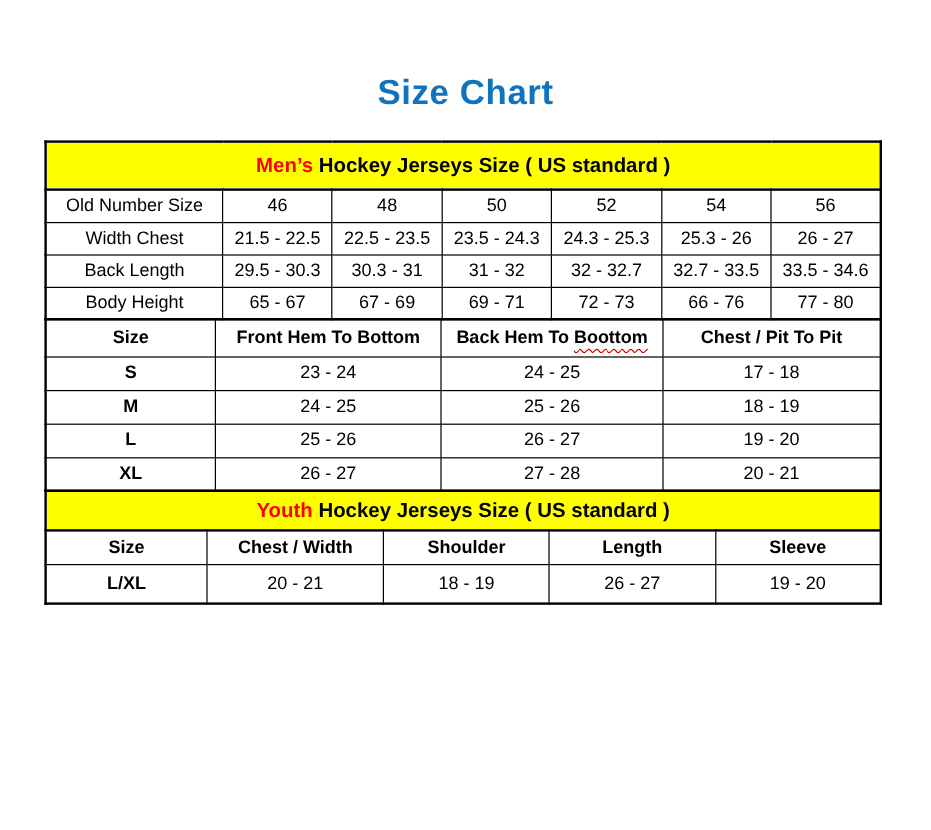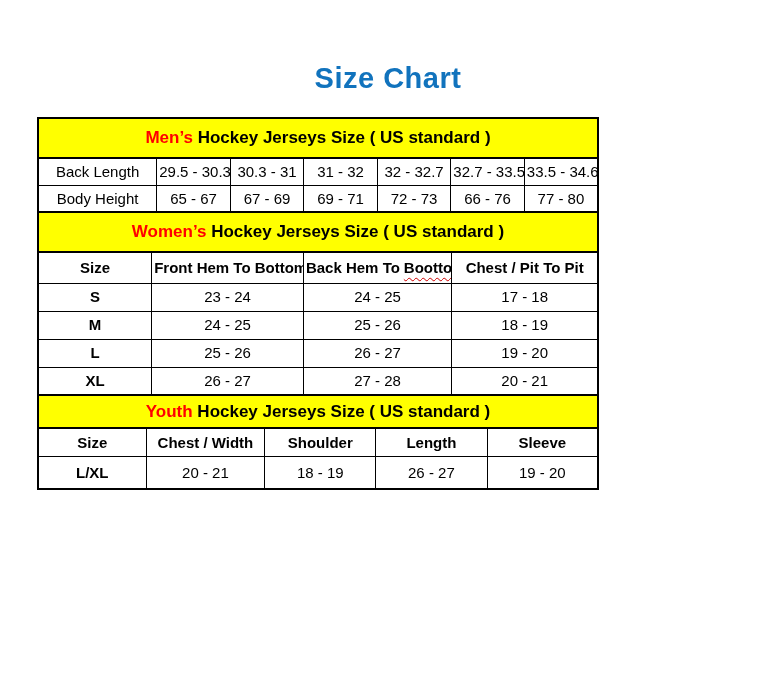--- a/index.html
+++ b/index.html
@@ -20,21 +20,21 @@
   .page-title {
     margin: 0 0 22px 0;
     text-align: center;
     font-size: 29px;
     font-weight: bold;
     color: #1173BD;
     letter-spacing: 0.5px;
   }
   .tables-wrap {
     margin-left: 37px;
-    width: 562px;
+    width: 698px;
   }
   table.size-table {
     border-collapse: collapse;
     table-layout: fixed;
     width: 100%;
     border: 2.5px solid #000000;
   }
   table.size-table + table.size-table {
     margin-top: -2px;
   }
@@ -96,20 +96,38 @@
           <col style="width:13.13%">
           <col style="width:13.14%">
       </colgroup>
       <tbody>
         <tr class="section-title-row">
           <th colspan="7">
             <span class="accent">Men’s</span><span> Hockey Jerseys Size ( US standard )</span>
           </th>
         </tr>
         <tr class="mens-row">
+          <td class="row-label-plain">Old Number Size</td>
+          <td>46</td>
+          <td>48</td>
+          <td>50</td>
+          <td>52</td>
+          <td>54</td>
+          <td>56</td>
+        </tr>
+        <tr class="mens-row">
+          <td class="row-label-plain">Width Chest</td>
+          <td>21.5 - 22.5</td>
+          <td>22.5 - 23.5</td>
+          <td>23.5 - 24.3</td>
+          <td>24.3 - 25.3</td>
+          <td>25.3 - 26</td>
+          <td>26 - 27</td>
+        </tr>
+        <tr class="mens-row">
           <td class="row-label-plain">Back Length</td>
           <td>29.5 - 30.3</td>
           <td>30.3 - 31</td>
           <td>31 - 32</td>
           <td>32 - 32.7</td>
           <td>32.7 - 33.5</td>
           <td>33.5 - 34.6</td>
         </tr>
         <tr class="mens-row">
           <td class="row-label-plain">Body Height</td>
@@ -124,25 +142,20 @@
     </table>
 
     <table class="size-table">
       <colgroup>
         <col style="width:20.3%">
           <col style="width:27.1%">
           <col style="width:26.5%">
           <col style="width:26.1%">
       </colgroup>
       <tbody>
-        <tr class="section-title-row">
-          <th colspan="4">
-            <span class="accent">Women’s</span><span> Hockey Jerseys Size ( US standard )</span>
-          </th>
-        </tr>
         <tr class="col-header-row womens-head">
           <th>Size</th>
           <th>Front Hem To Bottom</th>
           <th>
             <span>Back Hem To</span><span class="wavy">Boottom</span>
           </th>
           <th>Chest / Pit To Pit</th>
         </tr>
         <tr class="womens-row">
           <td class="row-label-bold">S</td>

